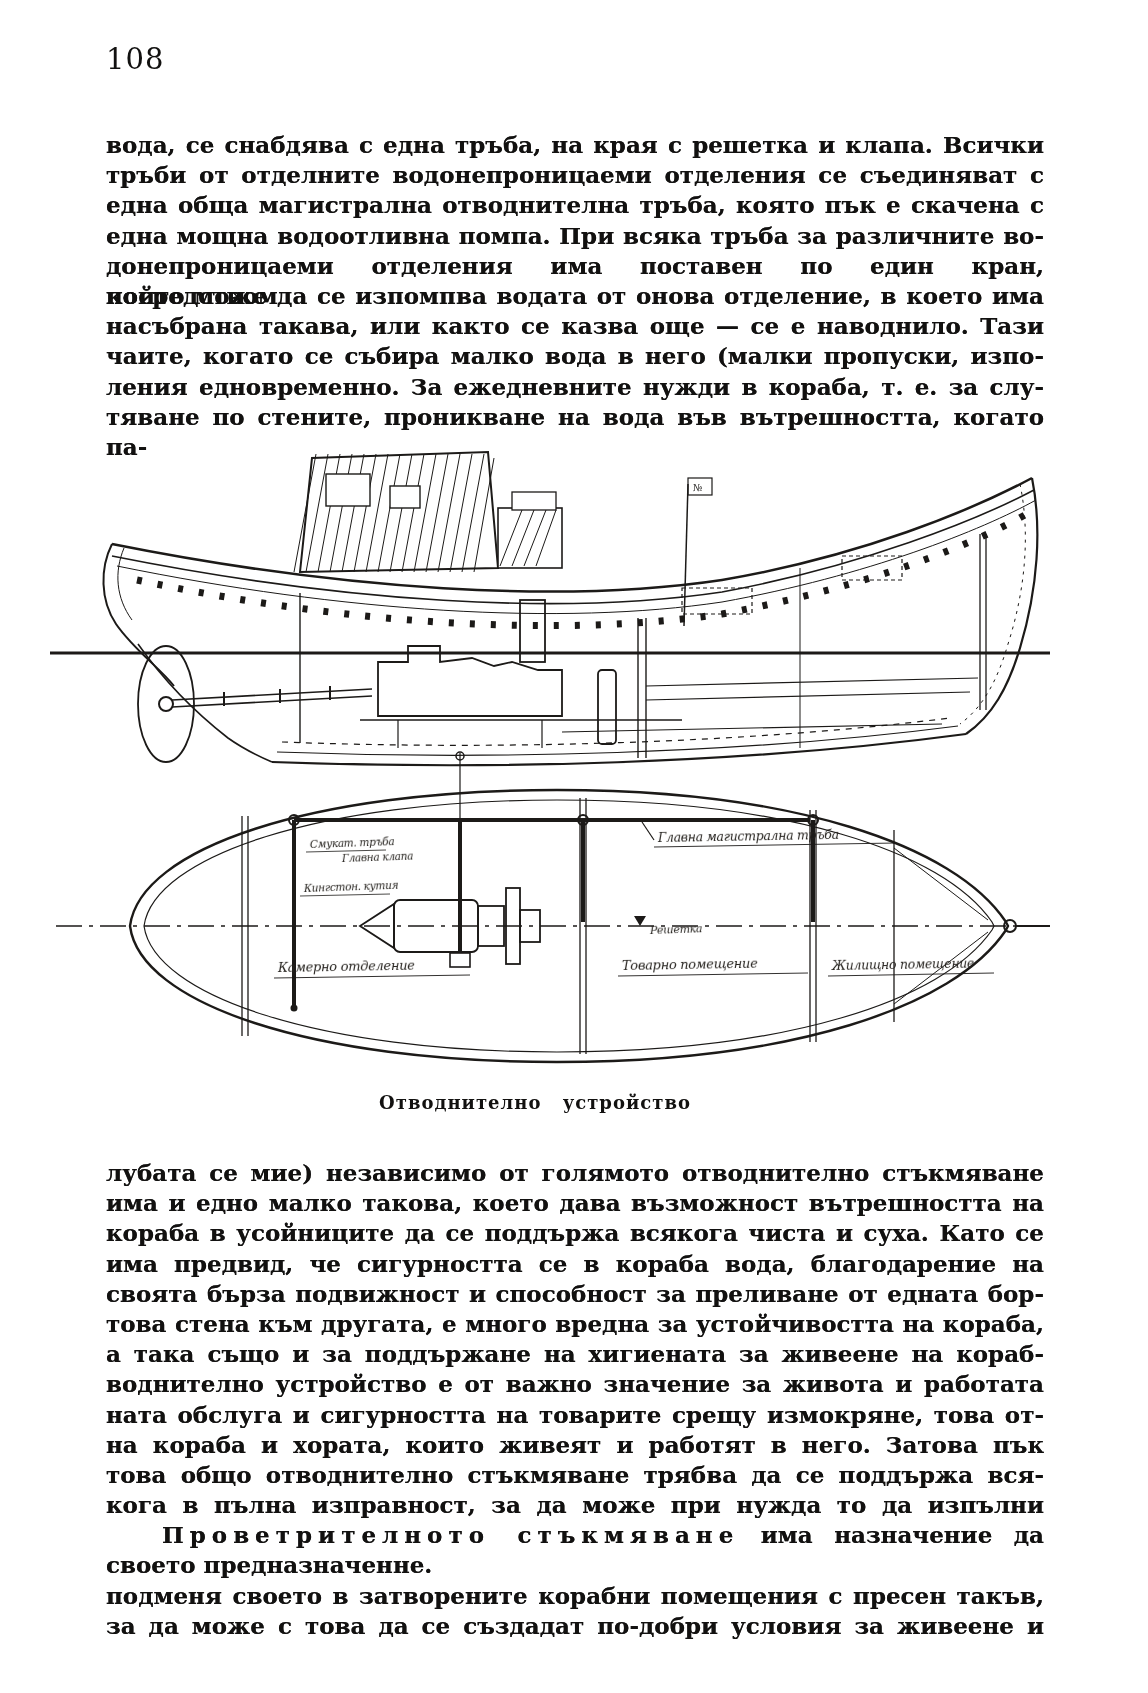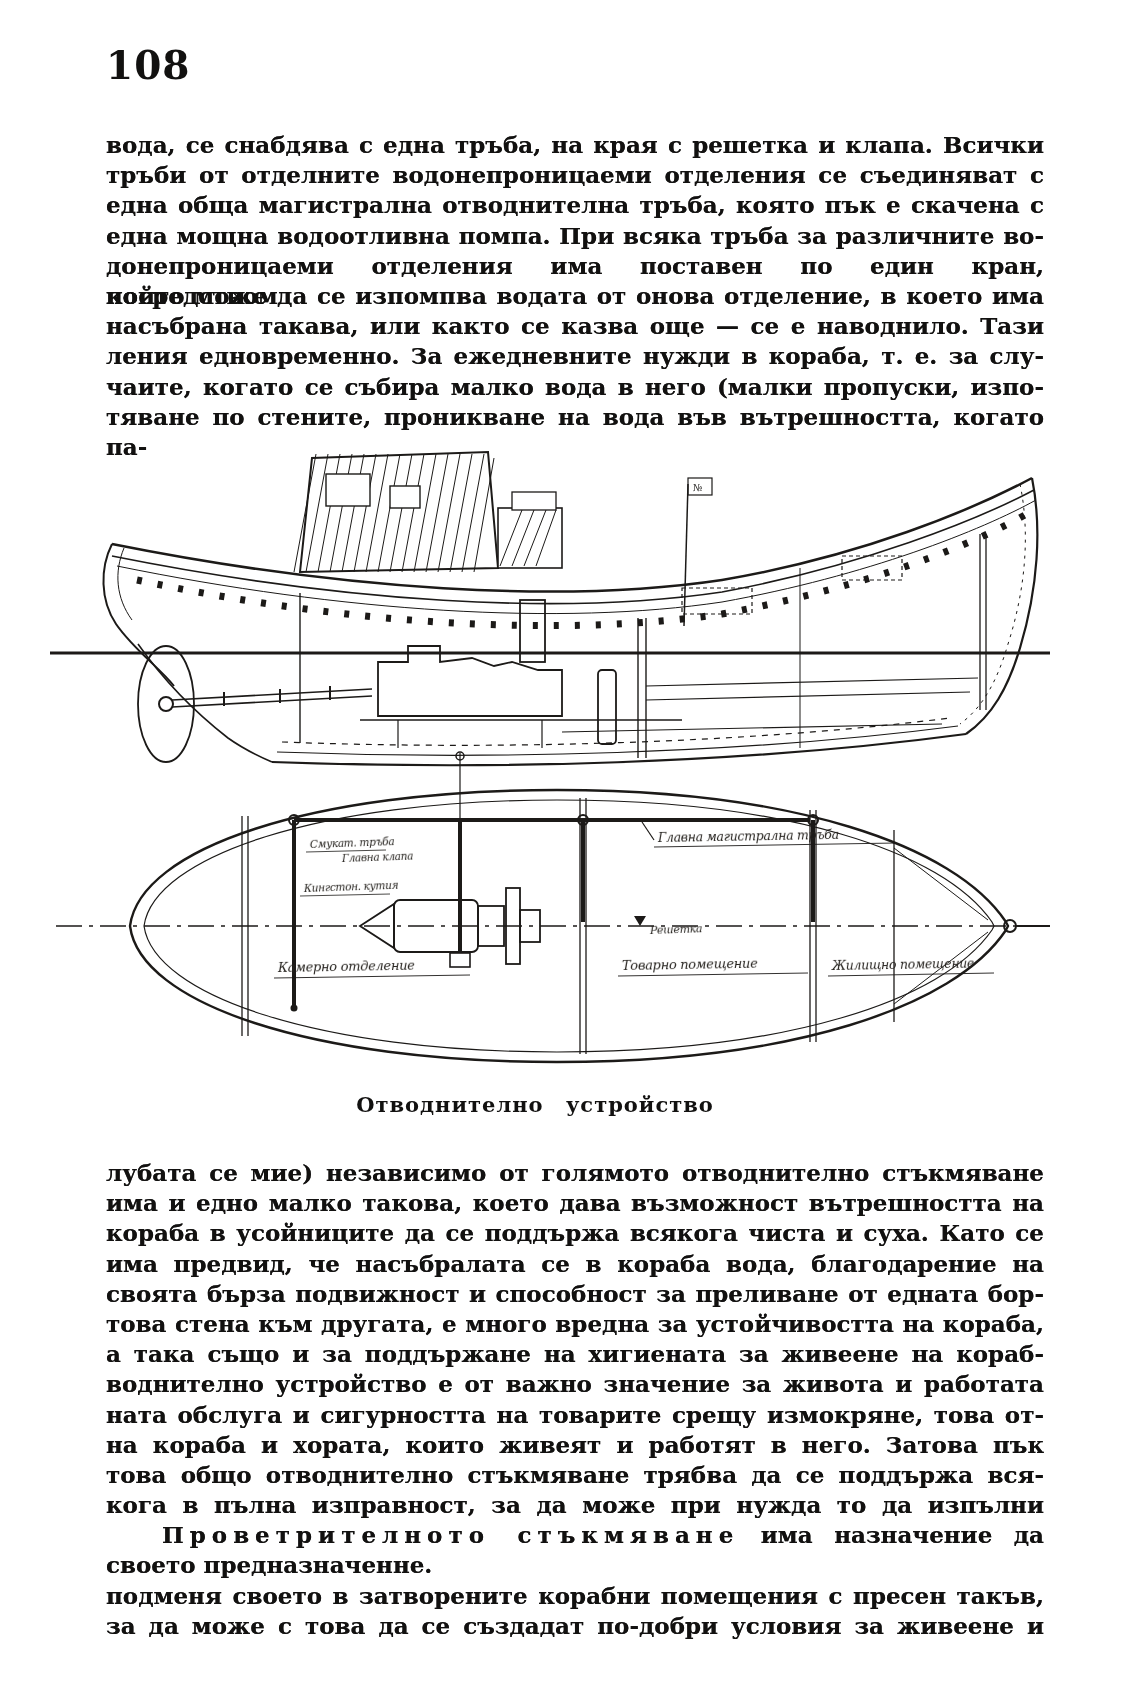--- a/index.html
+++ b/index.html
@@ -6,41 +6,41 @@
   .page{
     position:relative;
     width:1148px;height:1693px;
     background:#ffffff;
     overflow:hidden;
     font-family:"DejaVu Serif", serif;
     color:#121110;
   }
   .pagenum{
     position:absolute;left:106px;top:42px;
-    font-size:39px;font-weight:700;letter-spacing:1px;
+    font-size:29px;font-weight:400;letter-spacing:1px;
   }
   .textblock{
     position:absolute;left:106px;width:938px;
     font-size:23px;font-weight:700;
     text-shadow:0 0 0.5px rgba(10,10,10,.75);
   }
   .pline{
     height:30.2px;line-height:30.2px;
     text-align:justify;
     text-align-last:justify;
     -moz-text-align-last:justify;
     white-space:normal;
     overflow:visible;
   }
   .pline.noj{text-align-last:left;-moz-text-align-last:left;}
   .pline.indent{padding-left:56px;}
   .spaced{letter-spacing:6px;}
   .caption{
     position:absolute;left:66px;top:1092px;width:938px;
-    text-align:center;font-size:21px;font-weight:700;
+    text-align:center;font-size:18px;font-weight:700;
     letter-spacing:1px;word-spacing:14px;
   }
   .figwrap{position:absolute;left:42px;top:448px;width:1064px;height:640px;}
   svg .ink{stroke:#1c1a18;fill:none;}
   .hand{
     font-family:"DejaVu Serif", serif;
     font-style:italic;
     fill:#26231f;
     filter:blur(0.35px);
     letter-spacing:-0.3px;
@@ -55,22 +55,22 @@
   <div class="pagenum">108</div>
 
   <div class="textblock" style="top:130px;">
     <div class="pline">вода, се снабдява с една тръба, на края с решетка и клапа. Всички</div>
     <div class="pline">тръби от отделните водонепроницаеми отделения се съединяват с</div>
     <div class="pline">една обща магистрална отводнителна тръба, която пък е скачена с</div>
     <div class="pline">една мощна водоотливна помпа. При всяка тръба за различните во-</div>
     <div class="pline">донепроницаеми отделения има поставен по един кран, посредством</div>
     <div class="pline">който може да се изпомпва водата от онова отделение, в което има</div>
     <div class="pline">насъбрана такава, или както се казва още — се е наводнило. Тази</div>
+    <div class="pline">чаите, когато се събира малко вода в него (малки пропуски, изпо-</div>
     <div class="pline">ления едновременно. За ежедневните нужди в кораба, т. е. за слу-</div>
-    <div class="pline">чаите, когато се събира малко вода в него (малки пропуски, изпо-</div>
     <div class="pline">тяване по стените, проникване на вода във вътрешността, когато па-</div>
   </div>
 
   <div class="figwrap">
   <svg width="1064" height="640" viewBox="0 0 1064 640">
 
     <g>
 
       <g>
         <path class="ink" stroke-width="2" d="M258 124 L270 10 L446 4 L456 120 Z"></path>
@@ -219,21 +219,21 @@
     </g>
   </svg>
   </div>
 
   <div class="caption">Отводнително устройство</div>
 
   <div class="textblock" style="top:1158px;">
     <div class="pline">лубата се мие) независимо от голямото отводнително стъкмяване</div>
     <div class="pline">има и едно малко такова, което дава възможност вътрешността на</div>
     <div class="pline">кораба в усойниците да се поддържа всякога чиста и суха. Като се</div>
-    <div class="pline">има предвид, че насъбралата се в кораба вода, благодарение на</div>
+    <div class="pline">има предвид, че сигурността се в кораба вода, благодарение на</div>
     <div class="pline">своята бърза подвижност и способност за преливане от едната бор-</div>
     <div class="pline">това стена към другата, е много вредна за устойчивостта на кораба,</div>
     <div class="pline">а така също и за поддържане на хигиената за живеене на кораб-</div>
     <div class="pline">воднително устройство е от важно значение за живота и работата</div>
     <div class="pline">ната обслуга и сигурността на товарите срещу измокряне, това от-</div>
     <div class="pline">на кораба и хората, които живеят и работят в него. Затова пък</div>
     <div class="pline">това общо отводнително стъкмяване трябва да се поддържа вся-</div>
     <div class="pline">кога в пълна изправност, за да може при нужда то да изпълни</div>
     <div class="pline indent">
       <span class="spaced">Проветрителното стъкмяване</span>

